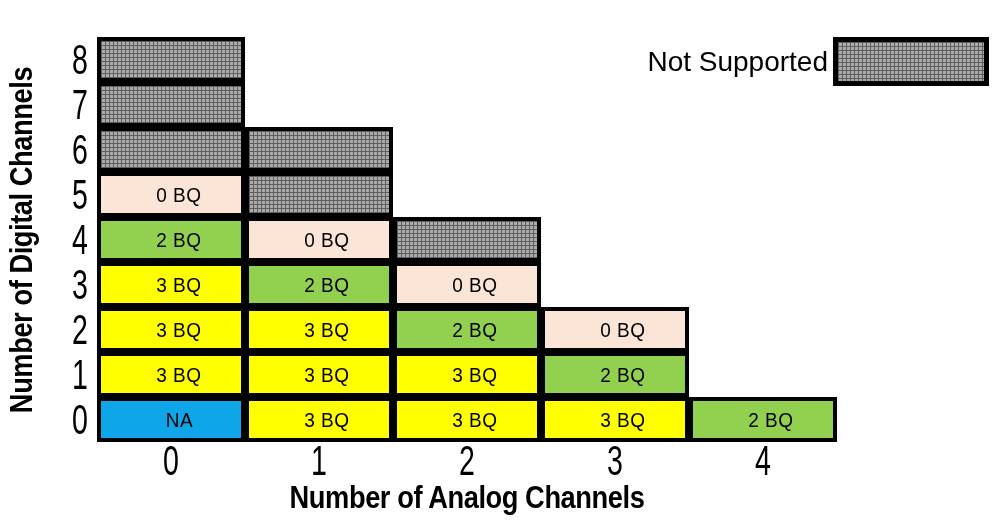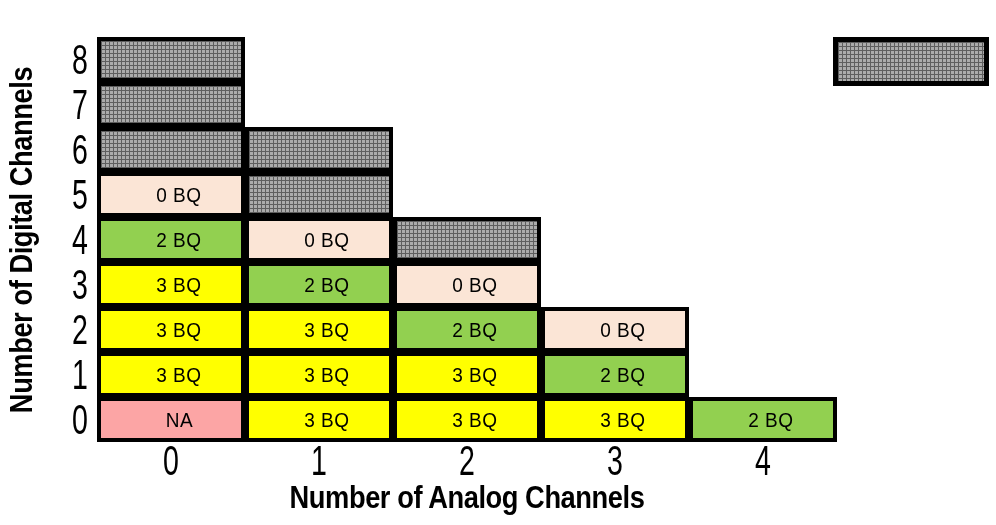--- a/index.html
+++ b/index.html
@@ -151,21 +151,21 @@
       </div>
       <div class="cell" style="background: rgb(255, 255, 0); left: 0px; top: 225px;">
         <span class="cell-label">3 BQ</span>
       </div>
       <div class="cell" style="background: rgb(255, 255, 0); left: 0px; top: 270px;">
         <span class="cell-label">3 BQ</span>
       </div>
       <div class="cell" style="background: rgb(255, 255, 0); left: 0px; top: 315px;">
         <span class="cell-label">3 BQ</span>
       </div>
-      <div class="cell" style="background: #fca5a5; left: 0px; top: 360px; justify-content: center;">
+      <div class="cell" style="background: #0ea5e9; left: 0px; top: 360px; justify-content: center;">
         <span class="cell-label">NA</span>
       </div>
       <div class="cell fill-hatch" style="left: 148px; top: 90px;"></div>
       <div class="cell fill-hatch" style="left: 148px; top: 135px;"></div>
       <div class="cell" style="background: rgb(251, 229, 214); left: 148px; top: 180px;">
         <span class="cell-label">0 BQ</span>
       </div>
       <div class="cell" style="background: rgb(146, 208, 80); left: 148px; top: 225px;">
         <span class="cell-label">2 BQ</span>
       </div>
@@ -208,16 +208,17 @@
   <div id="xticks">
       <div class="xtick" style="left: 97px;">0</div>
       <div class="xtick" style="left: 245px;">1</div>
       <div class="xtick" style="left: 393px;">2</div>
       <div class="xtick" style="left: 541px;">3</div>
       <div class="xtick" style="left: 689px;">4</div>
     </div>
 
   <div class="x-title">Number of Analog Channels</div>
 
+  <div class="legend-label">Not Supported</div>
 
   <div class="legend-swatch hatch"></div>
 
 </div>
 
 </body></html>

